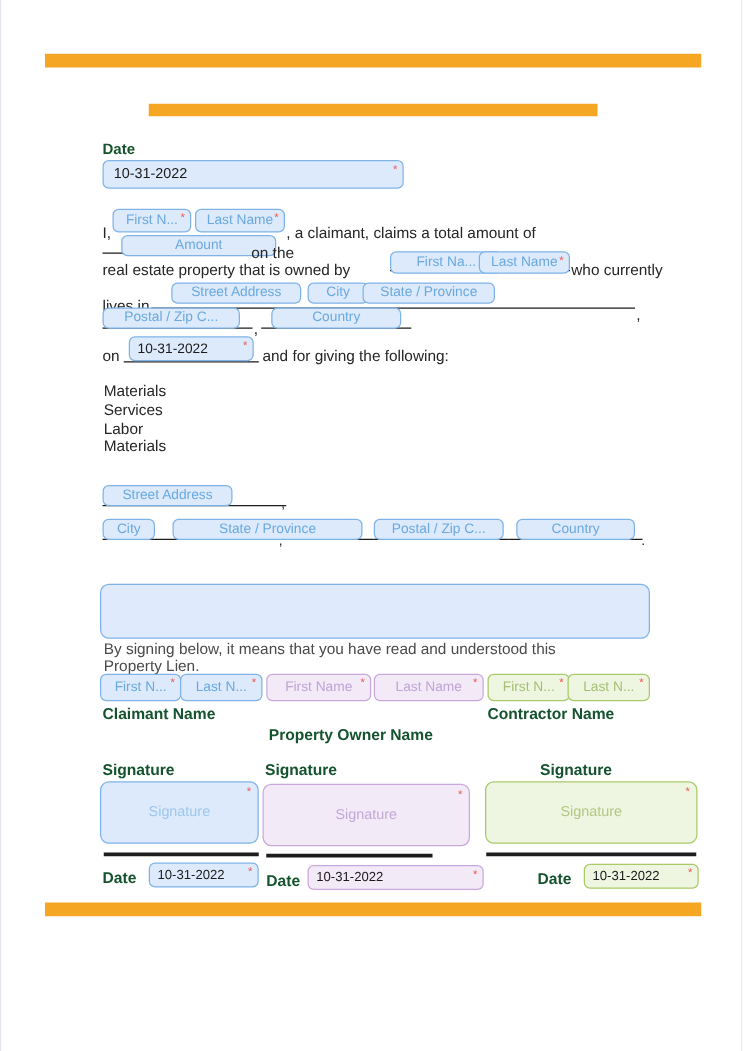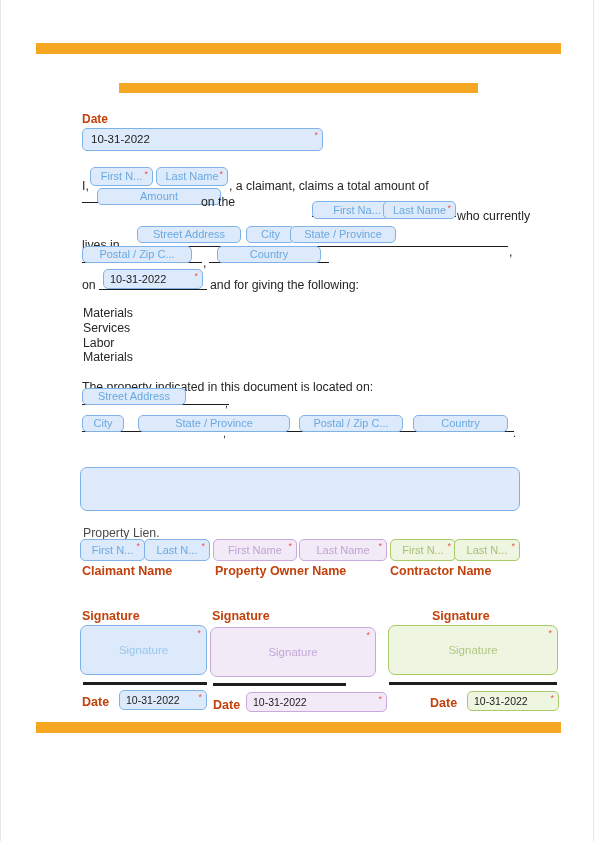--- a/index.html
+++ b/index.html
@@ -104,21 +104,21 @@
     color: #252525;
     white-space: nowrap;
     line-height: 1;
   }
   .ptext.muted { color: #4a4a4a; }
 
   .label-bold {
     position: absolute;
     font-size: 12px;
     font-weight: bold;
-    color: #c2410c;
+    color: #14532d;
     white-space: nowrap;
     line-height: 1;
   }
 
   .rule {
     position: absolute;
     height: 1.4px;
     background: #1d1d1d;
   }
   .rule.thick { height: 2.6px; }
@@ -183,20 +183,21 @@
     <span class="req">*</span>
   </div>
   <div class="ptext" style="left:228px; top:180px;">, a claimant, claims a total amount of</div>
 
   <div class="rule" style="left:81px; top:202px; width:117px;"></div>
   <div class="chip c-blue centered" style="left:96px; top:188px; width:124px; height:17px;">
     <span>Amount</span>
   </div>
   <div class="ptext" style="left:200px; top:196px;">on the</div>
 
+  <div class="ptext" style="left:81px; top:210px;">real estate property that is owned by</div>
   <div class="rule" style="left:311px; top:216px; width:144px;"></div>
   <div class="chip c-blue centered" style="left:311px; top:201px; width:90px; height:18px;">
     <span>First Na...</span>
     <span class="req">*</span>
   </div>
   <div class="chip c-blue centered" style="left:382px; top:201px; width:73px; height:18px;">
     <span>Last Name</span>
     <span class="req">*</span>
   </div>
   <div class="ptext" style="left:456px; top:210px;">who currently</div>
@@ -230,21 +231,20 @@
     <span>10-31-2022</span>
     <span class="req">*</span>
   </div>
   <div class="ptext" style="left:209px; top:279px;">and for giving the following:</div>
 
   <div class="list-item" style="left:82px; top:307px;">Materials</div>
   <div class="list-item" style="left:82px; top:322px;">Services</div>
   <div class="list-item" style="left:82px; top:337px;">Labor</div>
   <div class="list-item" style="left:82px; top:351px;">Materials</div>
 
-  <div class="ptext" style="left:81px; top:381px;">The property indicated in this document is located on:</div>
   <div class="rule" style="left:81px; top:404px; width:147px;"></div>
   <div class="chip c-blue centered" style="left:81px; top:388px; width:104px; height:17px;">
     <span>Street Address</span>
   </div>
   <div class="ptext" style="left:224px; top:398px; font-size:11px;">,</div>
 
   <div class="rule" style="left:81px; top:431px; width:72px;"></div>
   <div class="chip c-blue centered" style="left:81px; top:415px; width:42px; height:17px;">
     <span>City</span>
   </div>
@@ -259,41 +259,42 @@
     <span>Postal / Zip C...</span>
   </div>
   <div class="rule" style="left:406px; top:431px; width:107px;"></div>
   <div class="chip c-blue centered" style="left:412px; top:415px; width:95px; height:17px;">
     <span>Country</span>
   </div>
   <div class="ptext" style="left:512px; top:428px; font-size:11px;">.</div>
 
   <div class="legal-box" style="left:79px; top:467px; width:440px; height:44px;"></div>
 
+  <div class="ptext muted" style="left:82px; top:513px;">By signing below, it means that you have read and understood this</div>
   <div class="ptext muted" style="left:82px; top:527px;">Property Lien.</div>
 
   <div class="chip c-blue centered" style="left:79px; top:539px; width:65px; height:22px;">
     <span>First N...</span>
     <span class="req">*</span>
   </div>
   <div class="chip c-blue centered" style="left:143px; top:539px; width:66px; height:22px;">
     <span>Last N...</span>
     <span class="req">*</span>
   </div>
   <div class="label-bold" style="left:81px; top:565px; font-size:12.5px;">Claimant Name</div>
 
   <div class="chip c-pink centered" style="left:212px; top:539px; width:84px; height:22px;">
     <span>First Name</span>
     <span class="req">*</span>
   </div>
   <div class="chip c-pink centered" style="left:298px; top:539px; width:88px; height:22px;">
     <span>Last Name</span>
     <span class="req">*</span>
   </div>
-  <div class="label-bold" style="left:214px; top:565px; font-size:12.5px;">Property Owner Name</div>
+  <div class="label-bold" style="left:214px; top:582px; font-size:12.5px;">Property Owner Name</div>
 
   <div class="chip c-green centered" style="left:389px; top:539px; width:66px; height:22px;">
     <span>First N...</span>
     <span class="req">*</span>
   </div>
   <div class="chip c-green centered" style="left:453px; top:539px; width:66px; height:22px;">
     <span>Last N...</span>
     <span class="req">*</span>
   </div>
   <div class="label-bold" style="left:389px; top:565px; font-size:12.5px;">Contractor Name</div>

